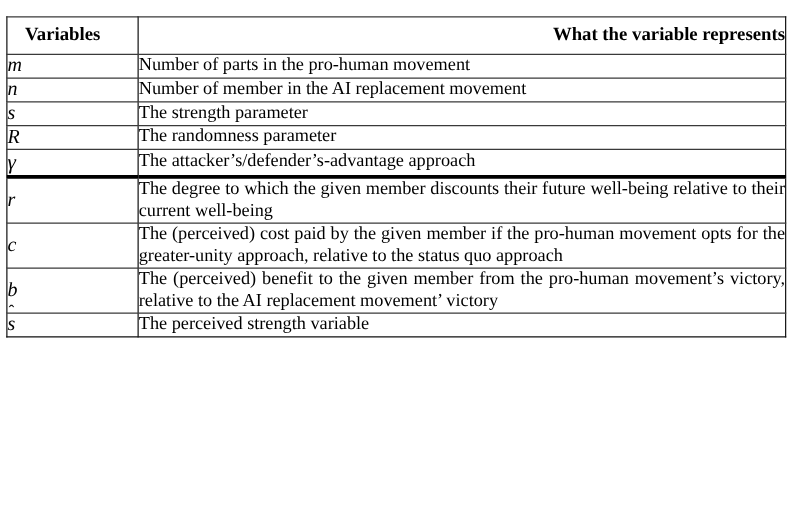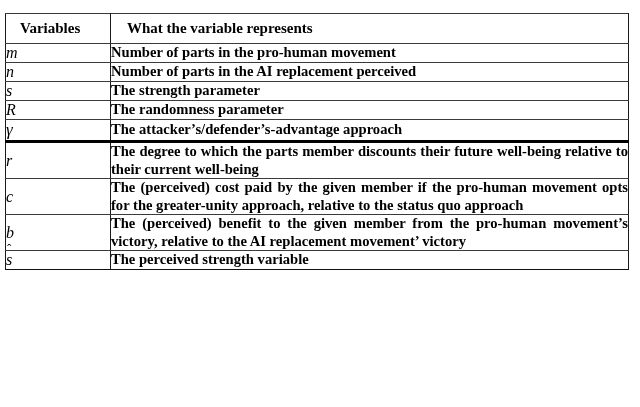--- a/index.html
+++ b/index.html
@@ -65,34 +65,33 @@
     font-style: italic;
     font-family: "Liberation Serif", "DejaVu Serif", serif;
     white-space: nowrap;
   }
   .cell-desc {
     padding: 5px 10px 5px 15px;
     font-size: 14.6px;
     line-height: 17.5px;
     text-align: justify;
     hyphens: manual;
-    font-weight: bold;
   }
   thead th {
     font-weight: bold;
     font-size: 15px;
     border-top: 1.6px solid #111111;
   }
   thead th.head-var {
     padding: 6px 0 6px 14px;
     text-align: left;
   }
   thead th.head-desc {
-    padding: 6px 0 6px 16px;
-    text-align: left;
+    padding: 6px 0 6px 27px;
+    text-align: right;
   }
   
   tr.thick-top > td {
     border-top: 3.4px solid #000000;
   }
   tr.last-row > td {
     border-bottom: 1.6px solid #111111;
   }
   .hat-sym {
     display: inline-block;
@@ -132,41 +131,41 @@
       </thead>
       <tbody>
 
         <tr>
           <td class="cell-var">m</td>
           <td class="cell-desc">Number of parts in the pro-human movement</td>
         </tr>
 
         <tr>
           <td class="cell-var">n</td>
-          <td class="cell-desc">Number of parts in the AI replacement perceived</td>
+          <td class="cell-desc">Number of member in the AI replacement movement</td>
         </tr>
 
         <tr>
           <td class="cell-var">s</td>
           <td class="cell-desc">The strength parameter</td>
         </tr>
 
         <tr>
           <td class="cell-var">R</td>
           <td class="cell-desc">The randomness parameter</td>
         </tr>
 
         <tr>
           <td class="cell-var gamma">γ</td>
           <td class="cell-desc">The attacker’s/defender’s-advantage approach</td>
         </tr>
 
         <tr class="thick-top">
           <td class="cell-var">r</td>
-          <td class="cell-desc">The degree to which the parts member discounts their future well-being relative to their current well-being</td>
+          <td class="cell-desc">The degree to which the given member discounts their future well-being relative to their current well-being</td>
         </tr>
 
         <tr>
           <td class="cell-var">c</td>
           <td class="cell-desc">The (perceived) cost paid by the given member if the pro-human movement opts for the greater-unity approach, relative to the status quo approach</td>
         </tr>
 
         <tr>
           <td class="cell-var">b</td>
           <td class="cell-desc">The (perceived) benefit to the given member from the pro-human movement’s victory, relative to the AI replacement movement’ victory</td>

